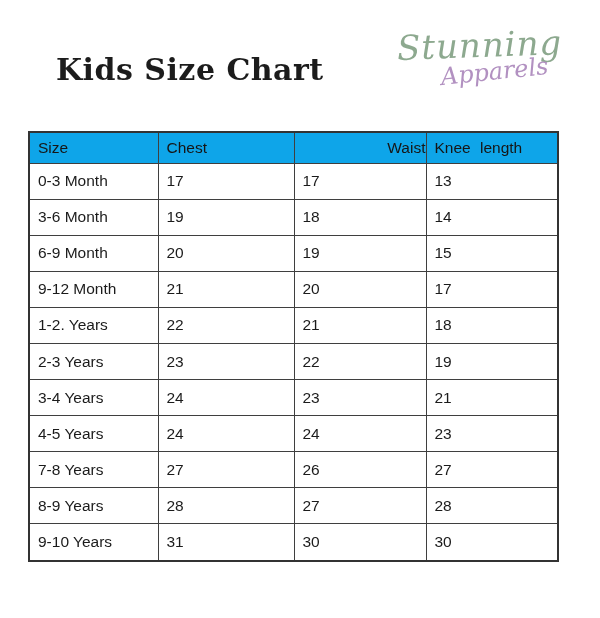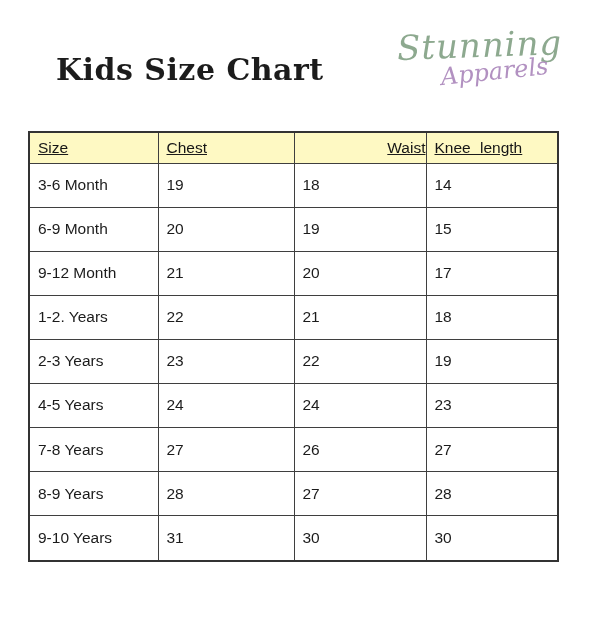--- a/index.html
+++ b/index.html
@@ -82,28 +82,34 @@
 </div>
 
 <table class="size-chart">
   <colgroup>
     <col style="width:129px">
     <col style="width:136px">
     <col style="width:132px">
     <col style="width:132px">
   </colgroup>
   <thead>
-    <tr style="background: #fef9c3; text-decoration: underline;">
+    <tr style="background: #0ea5e9;">
         <th>Size</th>
         <th>Chest</th>
         <th>Waist</th>
         <th>Knee length</th>
       </tr>
   </thead>
   <tbody>
+      <tr>
+        <td>0-3 Month</td>
+        <td>17</td>
+        <td>17</td>
+        <td>13</td>
+      </tr>
       <tr>
         <td>3-6 Month</td>
         <td>19</td>
         <td>18</td>
         <td>14</td>
       </tr>
       <tr>
         <td>6-9 Month</td>
         <td>20</td>
         <td>19</td>
@@ -121,20 +127,26 @@
         <td>21</td>
         <td>18</td>
       </tr>
       <tr>
         <td>2-3 Years</td>
         <td>23</td>
         <td>22</td>
         <td>19</td>
       </tr>
       <tr>
+        <td>3-4 Years</td>
+        <td>24</td>
+        <td>23</td>
+        <td>21</td>
+      </tr>
+      <tr>
         <td>4-5 Years</td>
         <td>24</td>
         <td>24</td>
         <td>23</td>
       </tr>
       <tr>
         <td>7-8 Years</td>
         <td>27</td>
         <td>26</td>
         <td>27</td>

